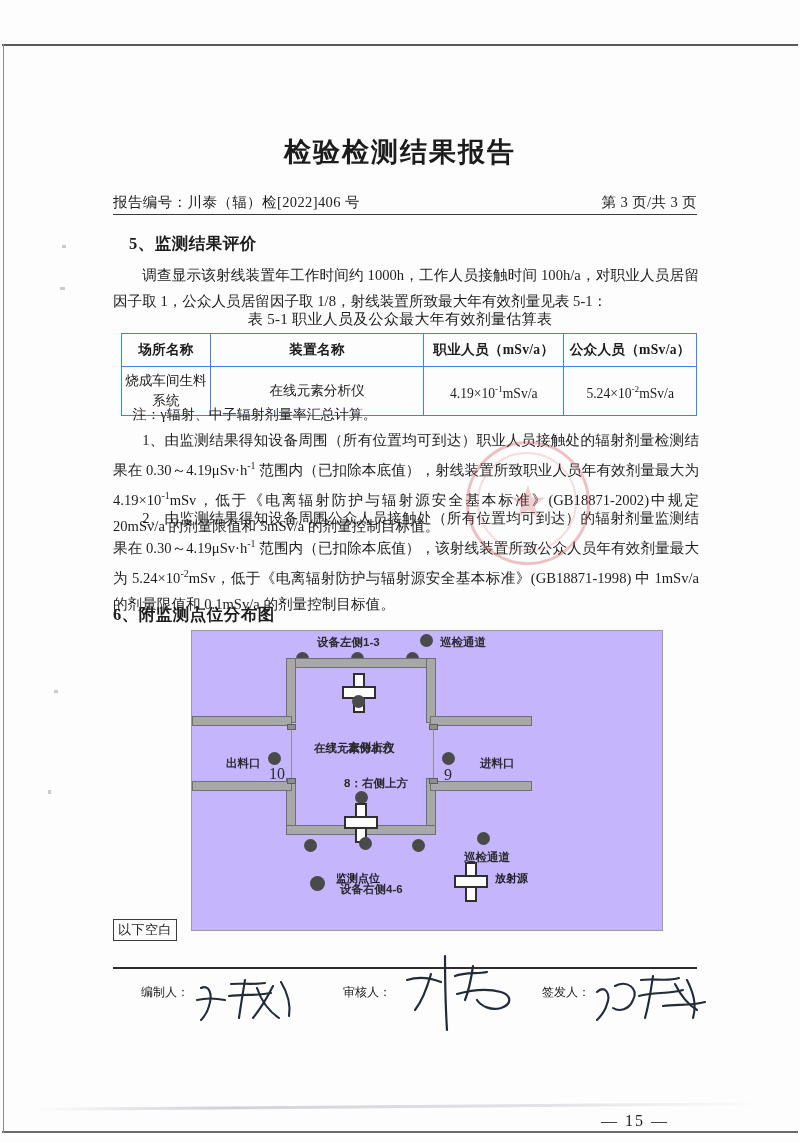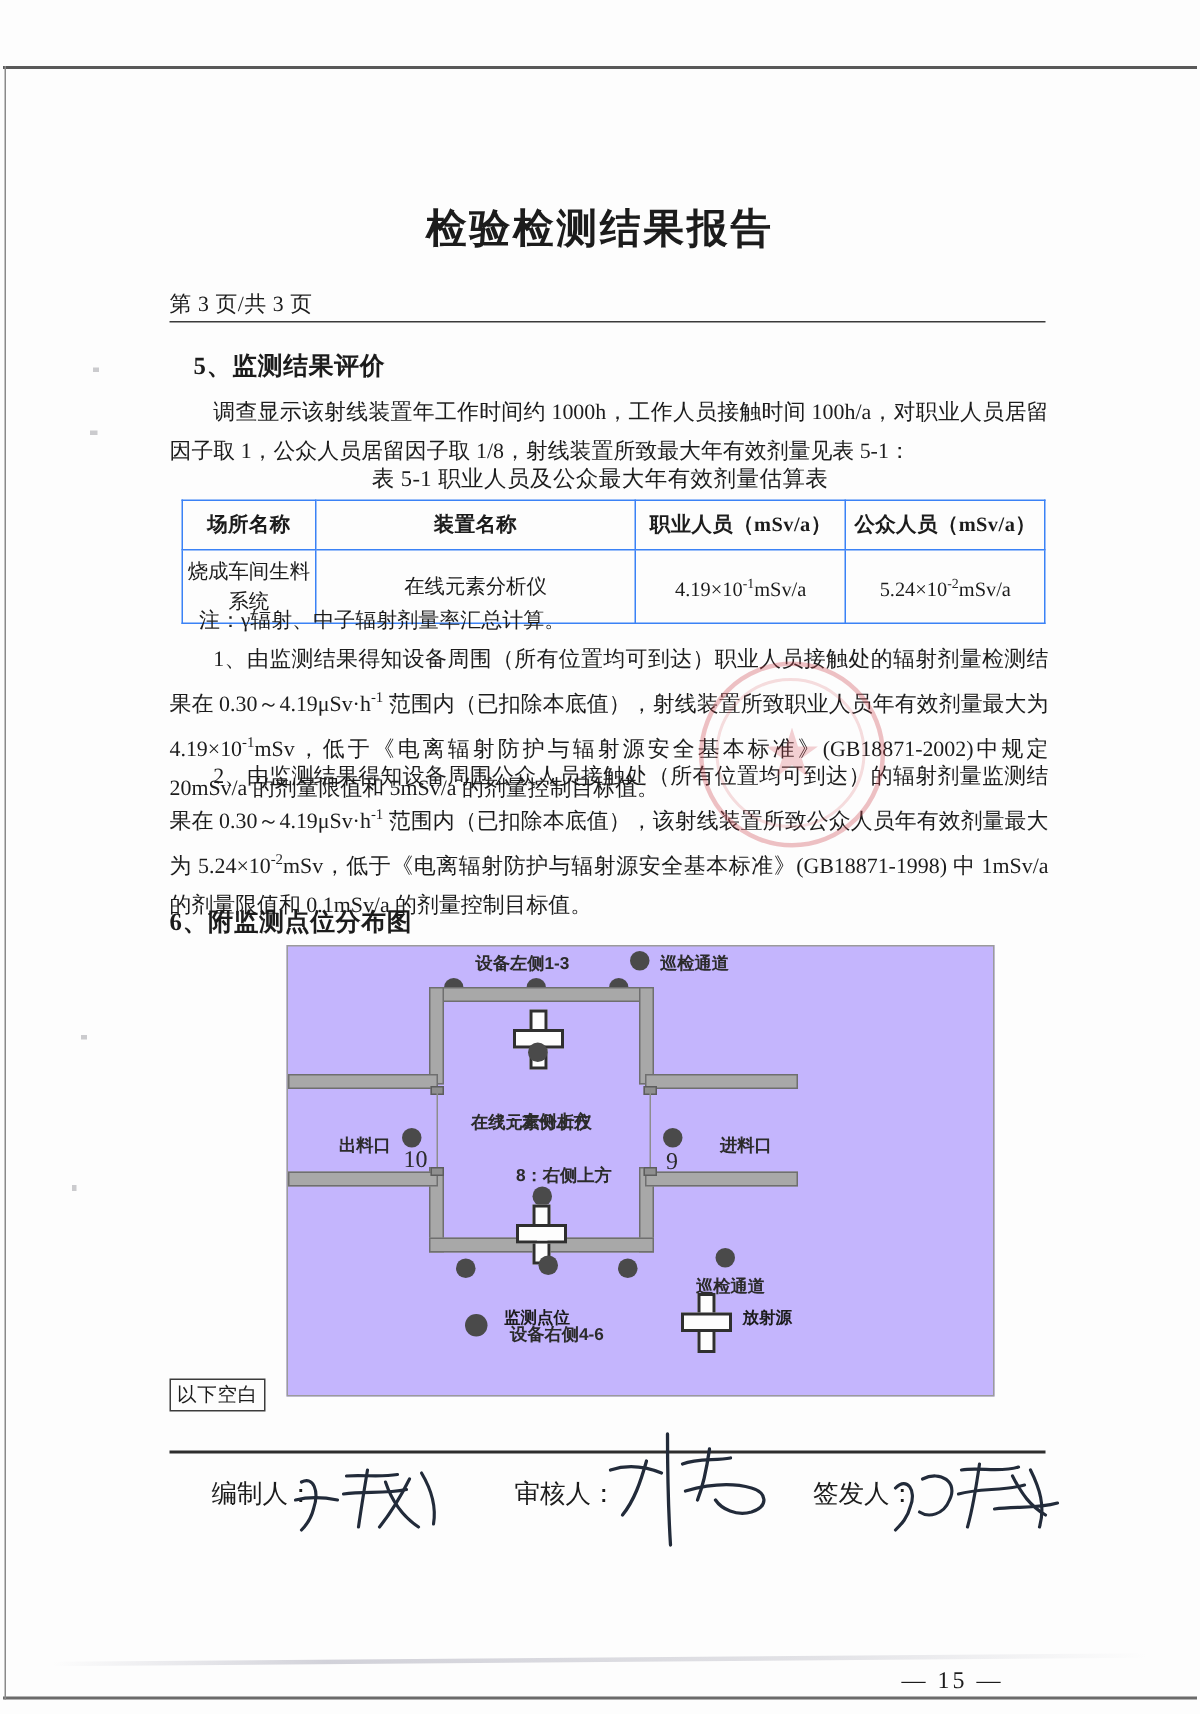--- a/index.html
+++ b/index.html
@@ -265,21 +265,21 @@
     position: absolute;
     left: 113px; top: 967px;
     width: 584px; height: 0;
     border-top: 2px solid #2e2e2e;
   }
   .sig-row {
     position: absolute;
     left: 113px; top: 976px;
     width: 584px; height: 50px;
   }
-  .sig-item { position: absolute; font-size: 17px; white-space: nowrap; }
+  .sig-item { position: absolute; font-size: 12px; white-space: nowrap; }
   .sig-1 { left: 28px;  top: 8px; }
   .sig-2 { left: 230px; top: 8px; }
   .sig-3 { left: 429px; top: 8px; }
   .sig-ink {
     position: absolute;
     font-family: "Liberation Serif", "DejaVu Serif", serif;
     color: #1f2330;
     pointer-events: none;
   }
 
@@ -305,20 +305,21 @@
   <div class="scan-frame-left"></div>
   <div class="scan-smudge"></div>
   <div class="margin-fleck mf1"></div>
   <div class="margin-fleck mf2"></div>
   <div class="margin-fleck mf3"></div>
   <div class="margin-fleck mf4"></div>
 
   <div class="doc-title">检验检测结果报告</div>
 
   <div class="report-line">
+    <span class="report-no">报告编号：川泰（辐）检[2022]406 号</span>
     <span class="page-of">第 3 页/共 3 页</span>
   </div>
 
   <div class="sec-head" id="sec5">5、监测结果评价</div>
 
   <div class="para" id="p-intro">调查显示该射线装置年工作时间约 1000h，工作人员接触时间 100h/a，对职业人员居留因子取 1，公众人员居留因子取 1/8，射线装置所致最大年有效剂量见表 5-1：</div>
 
   <div class="table-caption">表 5-1 职业人员及公众最大年有效剂量估算表</div>
 
   <table class="dose">

